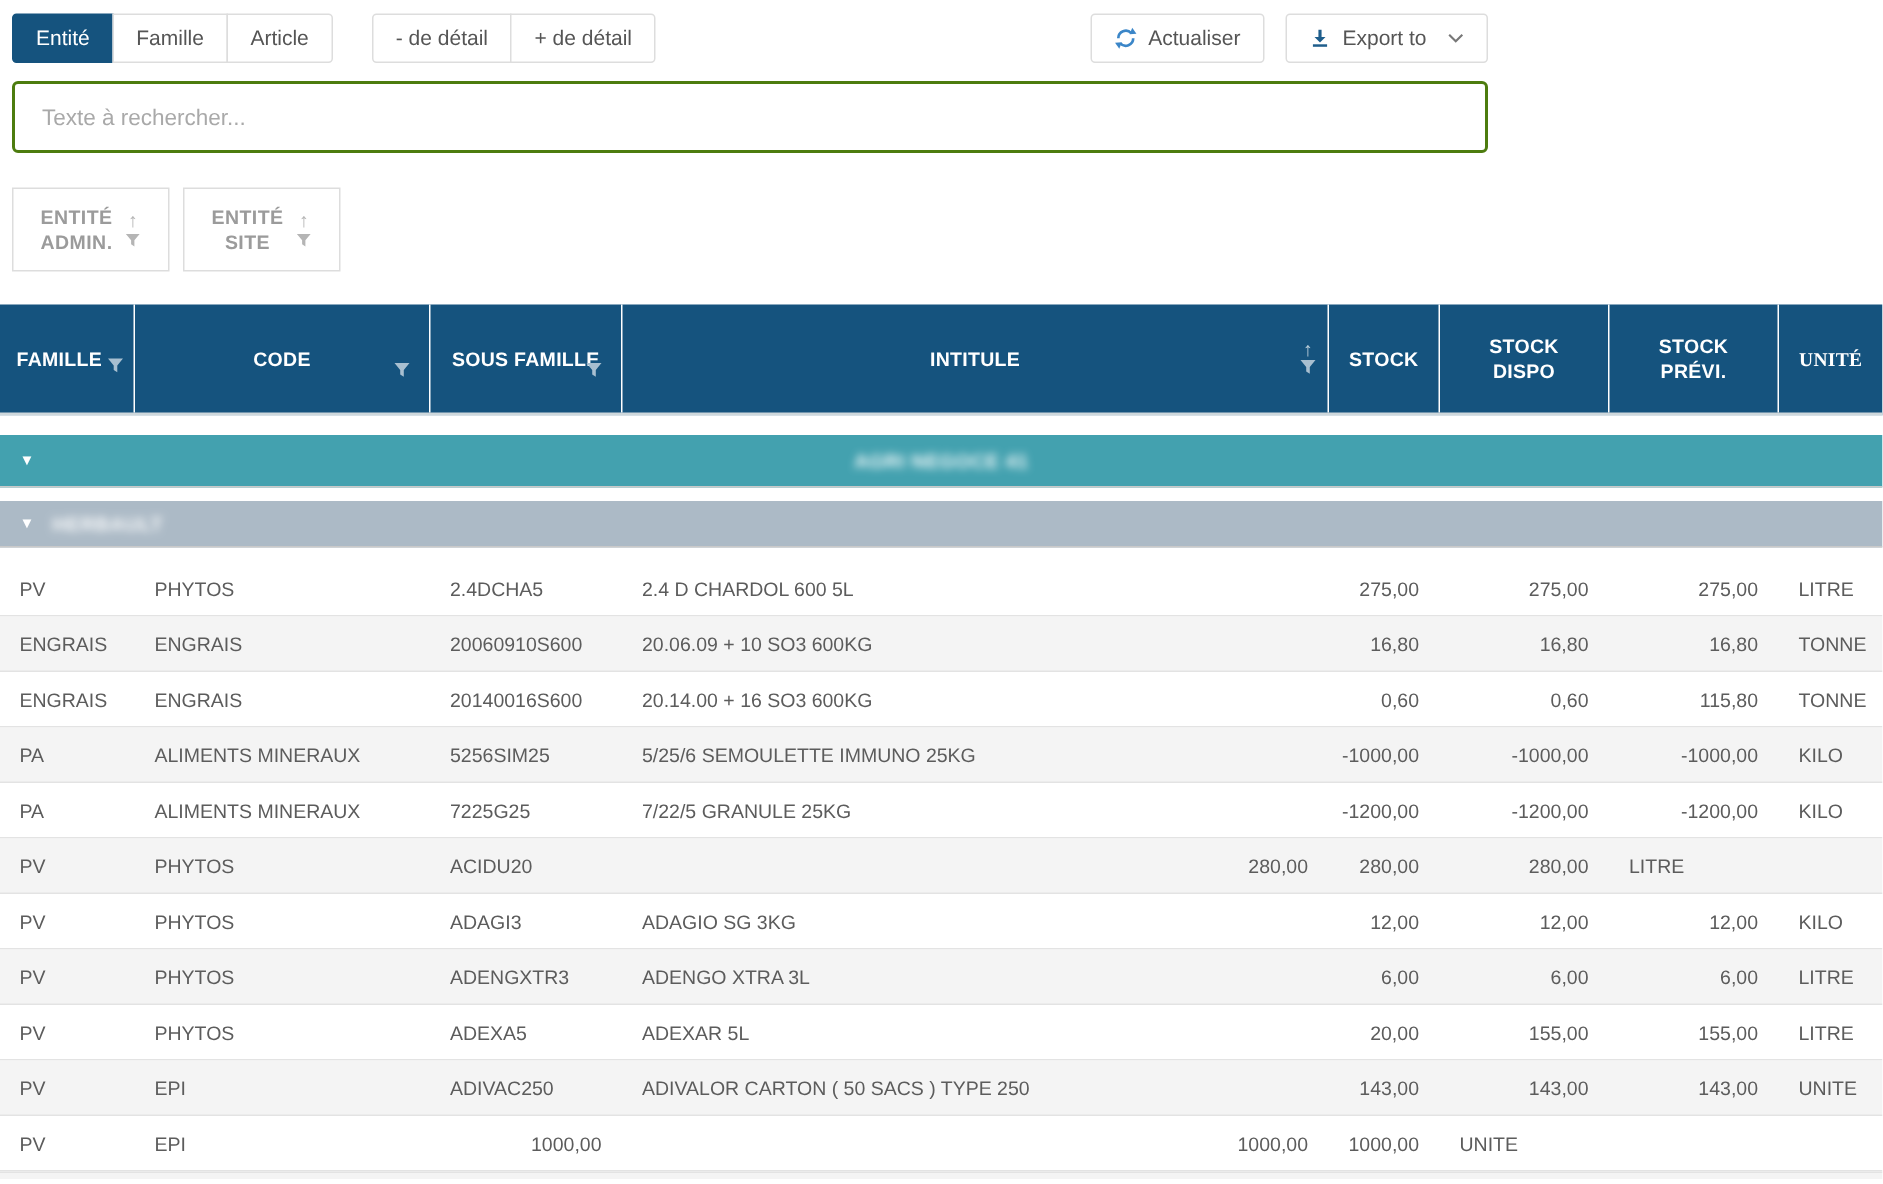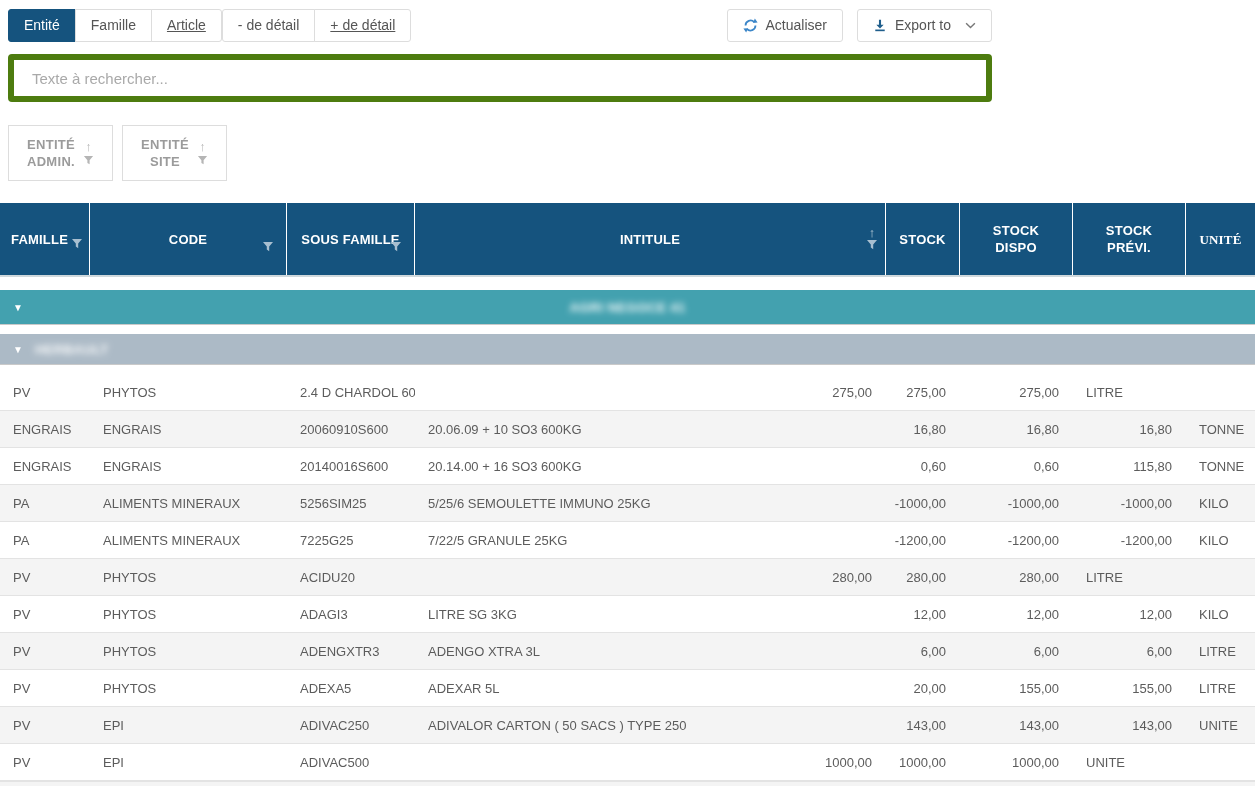--- a/index.html
+++ b/index.html
@@ -8,31 +8,31 @@
   .app { width:1000px; height:789px; position:relative; background:#fff; }
 
   
   .toolbar { display:flex; align-items:center; padding:6px 8px 0 8px; height:44px; }
   .btn { height:33px; background:#fff; border:1px solid #ddd; color:#555;
     font-size:14px; font-family:inherit; padding:0 15px; cursor:pointer;
     display:inline-flex; align-items:center; gap:8px; }
   .btn-group { display:flex; }
   .btn-group .btn + .btn { margin-left:-1px; }
   .btn-group .btn:first-child { border-radius:3px 0 0 3px; }
-  .btn-group .btn:last-child { border-radius:0 3px 3px 0;text-decoration:underline; }
+  .btn-group .btn:last-child { border-radius:0 3px 3px 0; }
   .btn.single { border-radius:3px;justify-content:space-between; }
   .btn.active { background:#15537e; border-color:#15537e; color:#fff; }
-  .detail-group { }
+  .detail-group { margin-left:26px; }
   .toolbar .spacer { flex:1; }
   .right-btns { display:flex; gap:14px; }
   .chev { margin-left:6px; display:inline-flex; }
 
   
   .search-wrap { padding:10px 8px 0 8px; }
-  .search-input { width:100%; height:48px; border:6px solid #4d7c0f; border-radius:4px;
+  .search-input { width:100%; height:48px; border:2px solid #4d7c0f; border-radius:4px;
     font-size:15px; font-family:inherit; color:#444; padding:0 18px; outline:none; }
   .search-input::placeholder { color:#a9a9a9; }
 
   
   .chips { display:flex; gap:9px; padding:23px 8px 0 8px; height:85px; }
   .chip { border:1px solid #ddd; background:#fff; min-width:105px; height:56px;
     display:flex; align-items:center; justify-content:center; gap:8px;
     padding:0 12px; cursor:pointer; }
   .chip-label { color:#9b9b9b; font-weight:bold; font-size:13px; text-align:center;
     line-height:17px; white-space:pre-line; letter-spacing:.3px; }
@@ -218,20 +218,21 @@
       <span class="g-caret">▼</span>
       <span class="g-label blurred">HERBAULT</span>
     </div>
 
     <div class="spc" style="height:9px"></div>
 
     <div id="table-body">
         <div class="trow">
           <div class="cell">PV</div>
           <div class="cell">PHYTOS</div>
+          <div class="cell">2.4DCHA5</div>
           <div class="cell">2.4 D CHARDOL 600 5L</div>
           <div class="cell num">275,00</div>
           <div class="cell num">275,00</div>
           <div class="cell num">275,00</div>
           <div class="cell">LITRE</div>
         </div>
         <div class="trow alt">
           <div class="cell">ENGRAIS</div>
           <div class="cell">ENGRAIS</div>
           <div class="cell">20060910S600</div>
@@ -277,21 +278,21 @@
           <div class="cell">ACIDU20</div>
           <div class="cell num">280,00</div>
           <div class="cell num">280,00</div>
           <div class="cell num">280,00</div>
           <div class="cell">LITRE</div>
         </div>
         <div class="trow">
           <div class="cell">PV</div>
           <div class="cell">PHYTOS</div>
           <div class="cell">ADAGI3</div>
-          <div class="cell">LITRE SG 3KG</div>
+          <div class="cell">ADAGIO SG 3KG</div>
           <div class="cell num">12,00</div>
           <div class="cell num">12,00</div>
           <div class="cell num">12,00</div>
           <div class="cell">KILO</div>
         </div>
         <div class="trow alt">
           <div class="cell">PV</div>
           <div class="cell">PHYTOS</div>
           <div class="cell">ADENGXTR3</div>
           <div class="cell">ADENGO XTRA 3L</div>
@@ -316,21 +317,20 @@
           <div class="cell">ADIVAC250</div>
           <div class="cell">ADIVALOR CARTON ( 50 SACS ) TYPE 250</div>
           <div class="cell num">143,00</div>
           <div class="cell num">143,00</div>
           <div class="cell num">143,00</div>
           <div class="cell">UNITE</div>
         </div>
         <div class="trow">
           <div class="cell">PV</div>
           <div class="cell">EPI</div>
-          <div class="cell">ADIVAC500</div>
           <div class="cell num">1000,00</div>
           <div class="cell num">1000,00</div>
           <div class="cell num">1000,00</div>
           <div class="cell">UNITE</div>
         </div>
       </div>
 
     <div class="partial-row"></div>
   </div>
 </div>

